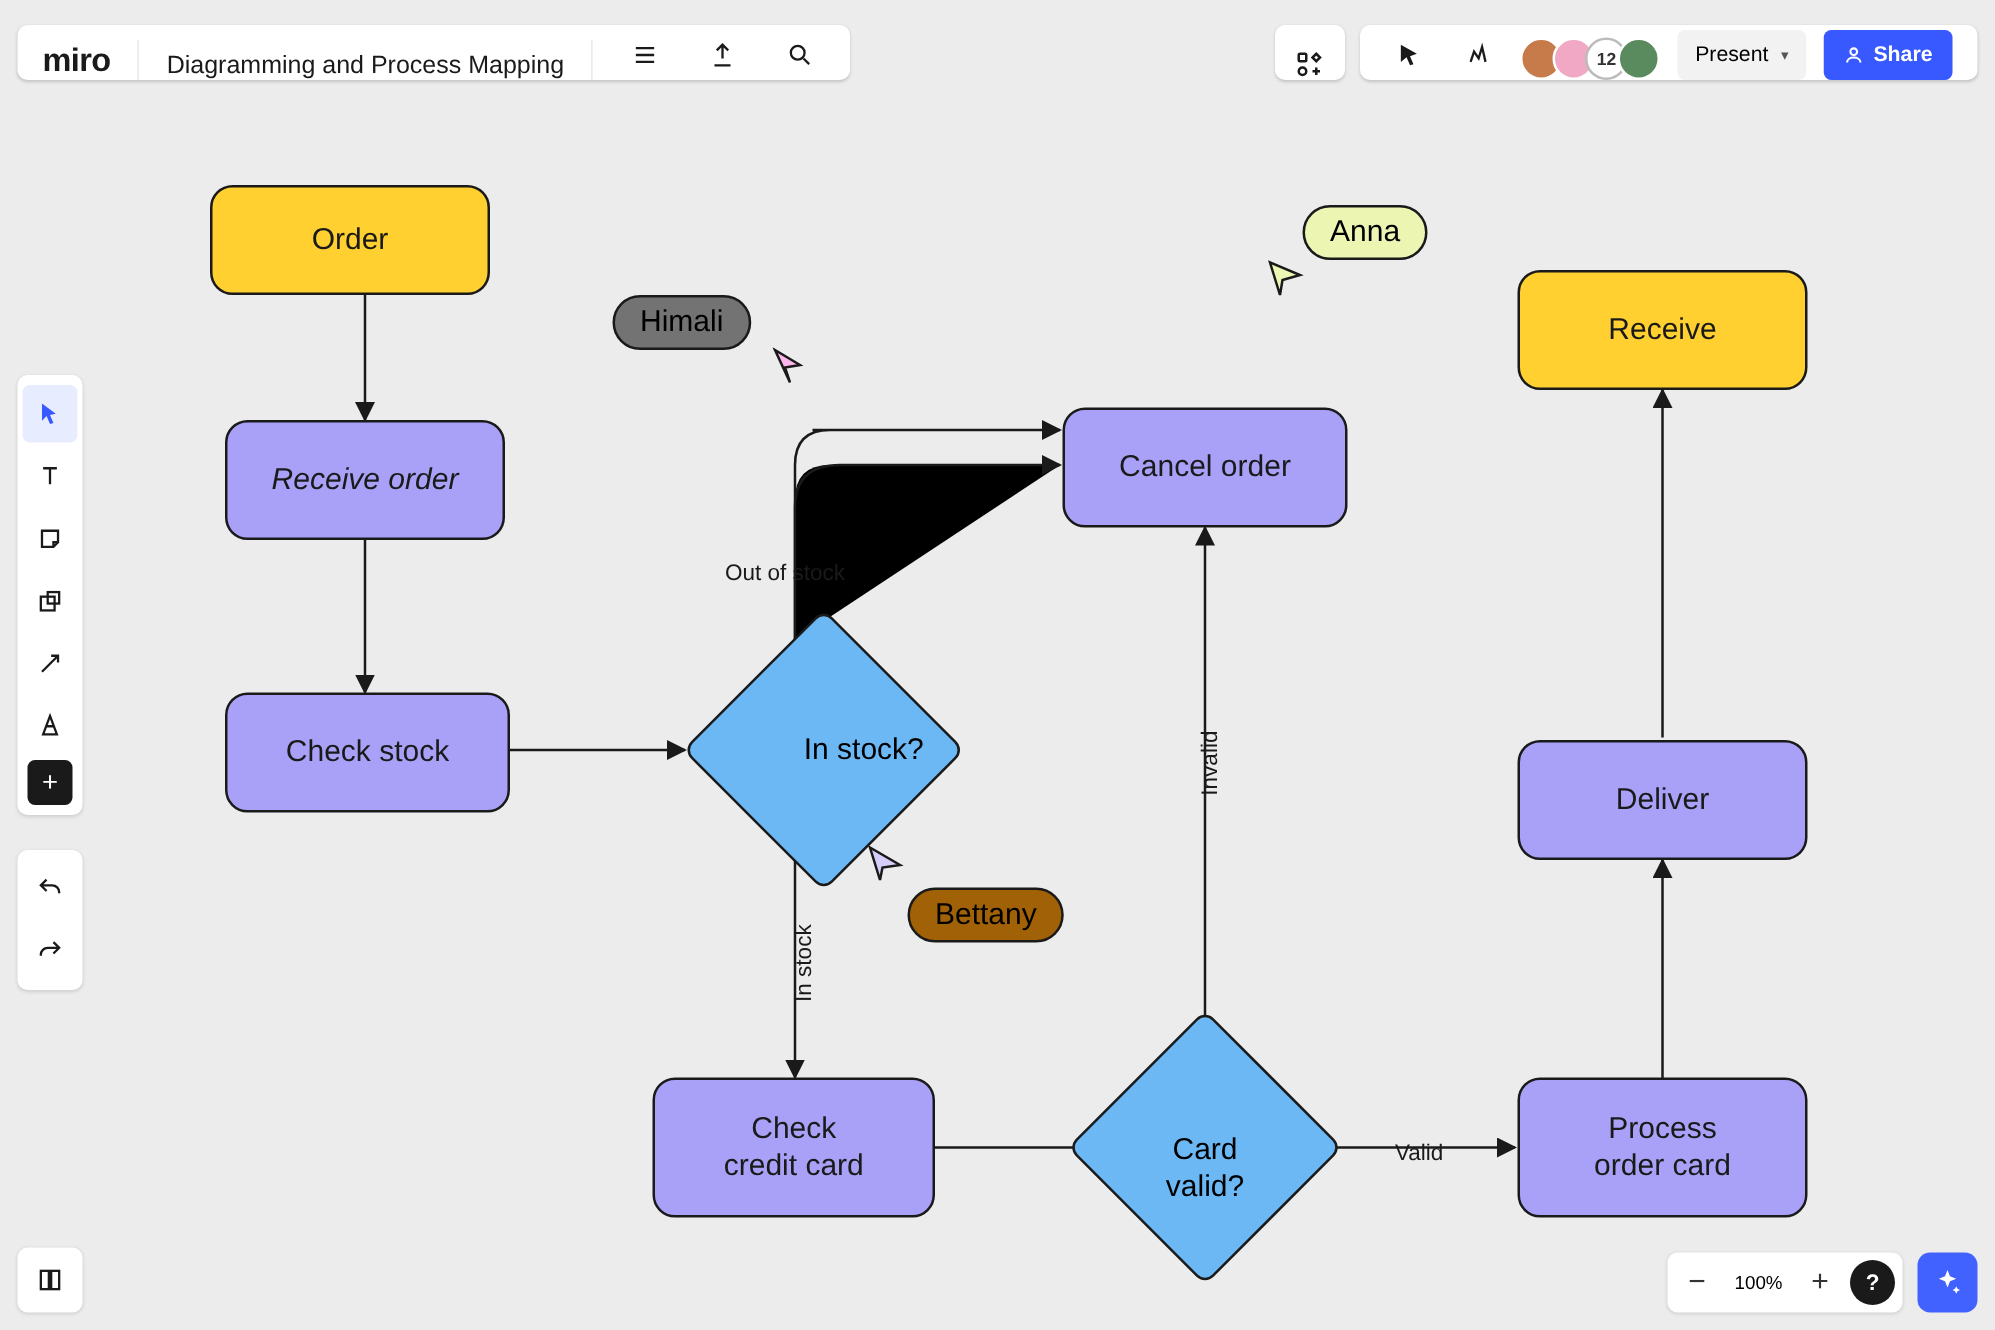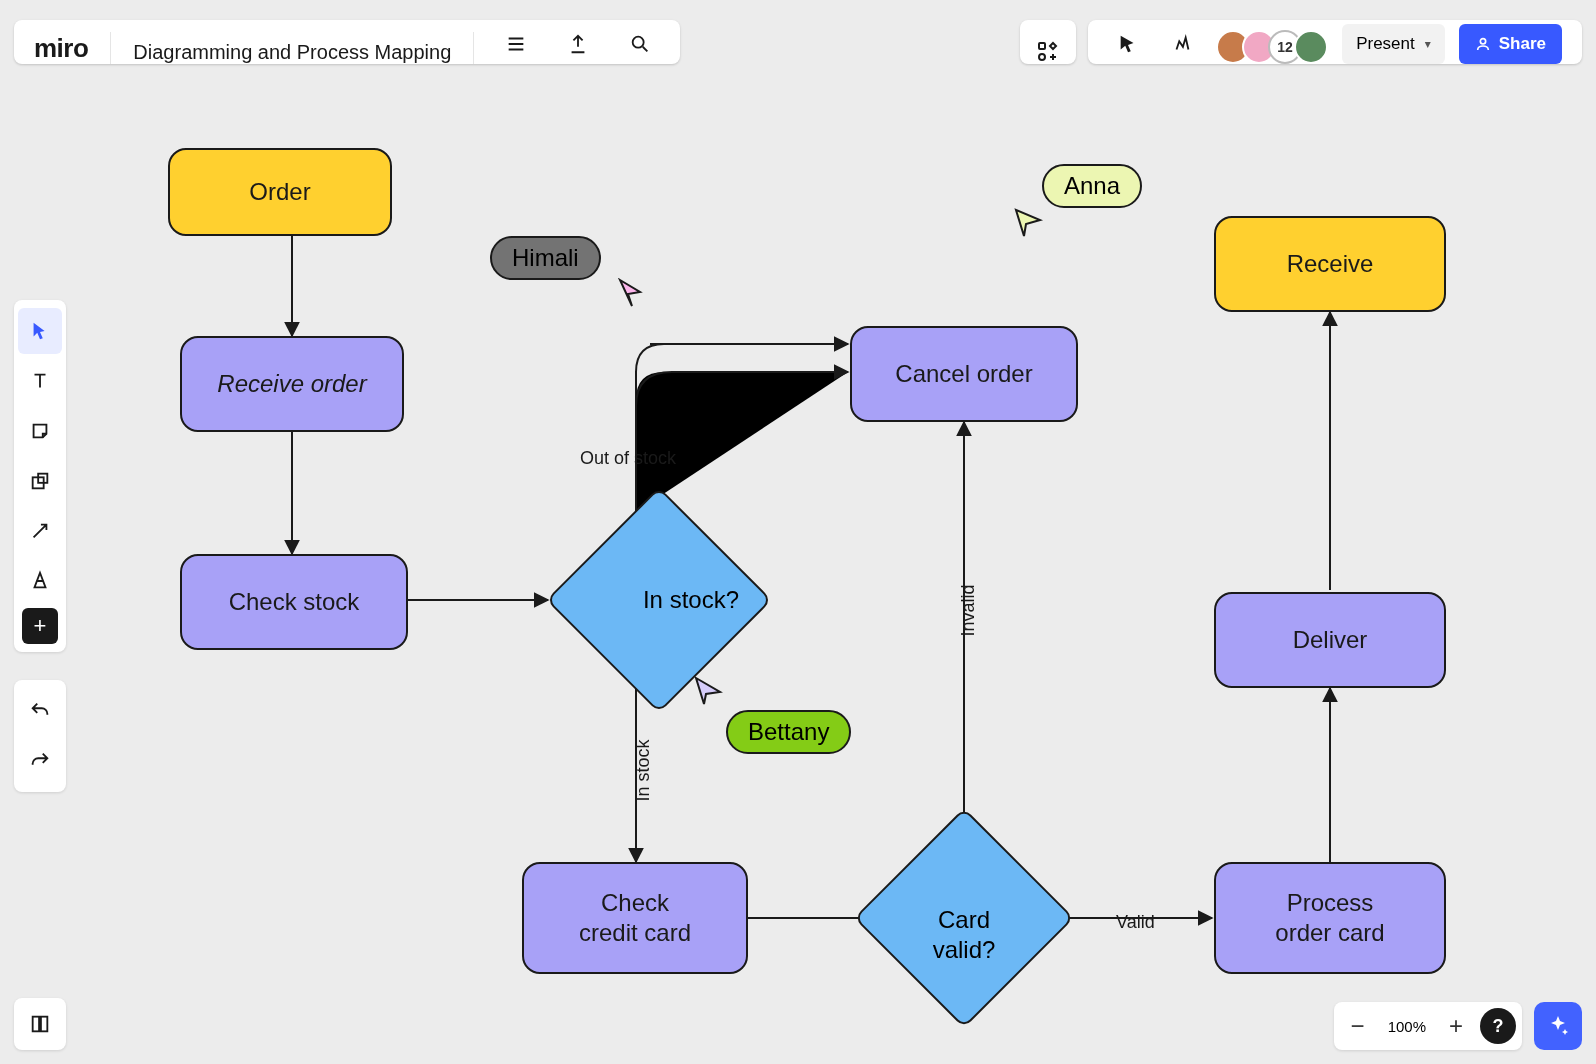--- a/index.html
+++ b/index.html
@@ -179,21 +179,21 @@
   .edge-label.vert { transform: rotate(-90deg); transform-origin: center; }
 
   .cursor-tag {
     position: absolute;
     border: 2px solid #1a1a1a;
     border-radius: 999px;
     padding: 6px 20px;
     font-size: 24px;
   }
   .cursor-tag.pink  { background: #737373; }
-  .cursor-tag.lav   { background: #84cc16; }
+  .cursor-tag.lav   { background: #a16207; }
   .cursor-tag.lime  { background: #ecf6b2; }
   .cursor-ptr { position: absolute; }
 
   svg.wires { position: absolute; inset: 0; width: 100%; height: 100%; pointer-events: none; }
 </style>
 </head>
 <body>
 
 <div class="canvas">
 

